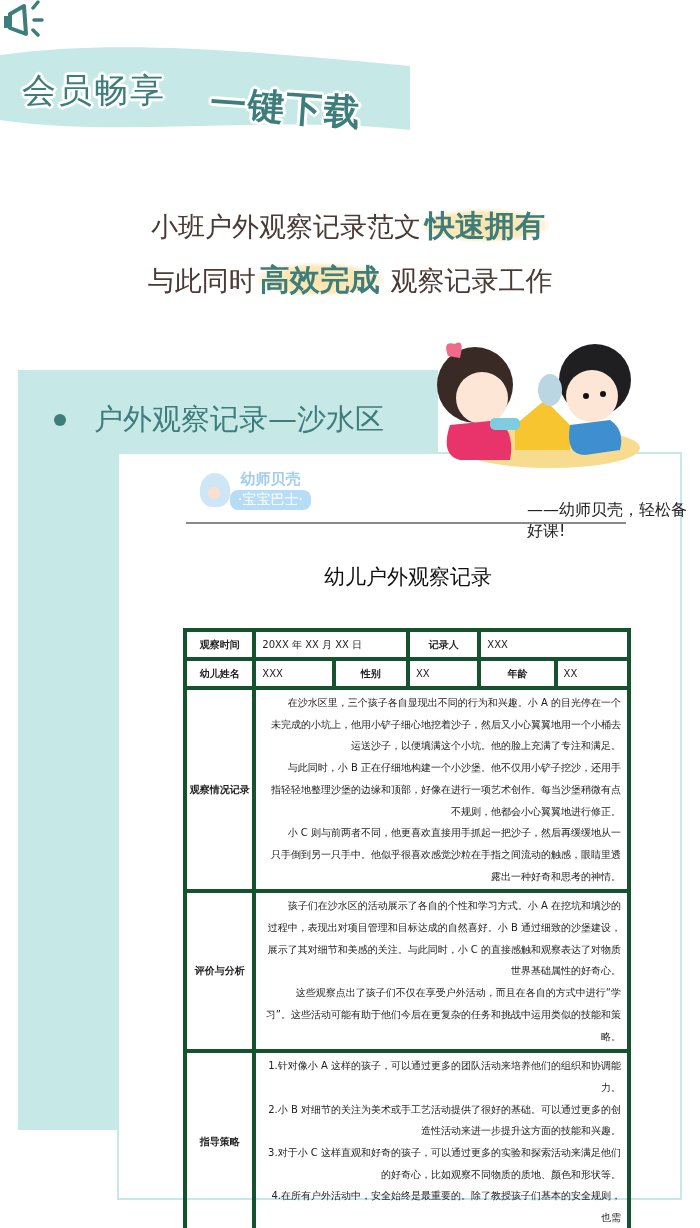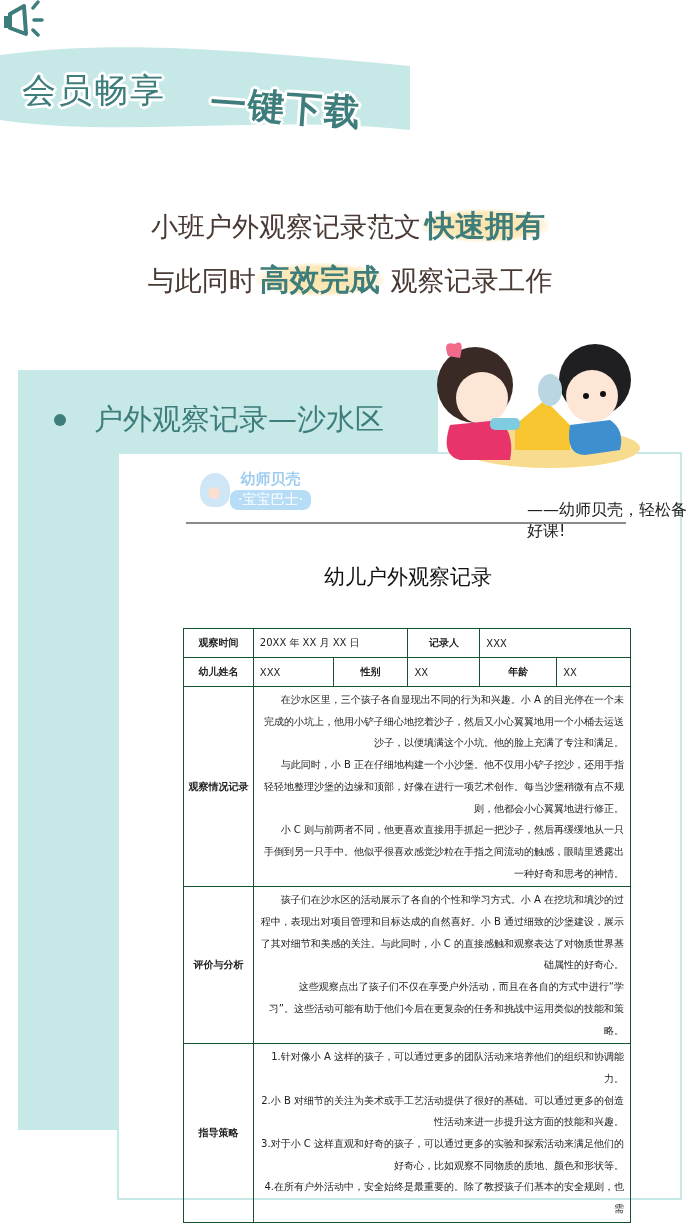--- a/index.html
+++ b/index.html
@@ -33,21 +33,21 @@
   .logo-icon::after { content: ""; position: absolute; left: 8px; top: 14px; width: 12px; height: 12px; border-radius: 50%; background: #fbe0d0; }
   .logo-text { display: flex; flex-direction: column; align-items: center; }
   .logo-name { font-size: 15px; font-weight: bold; color: #9fcdf0; }
   .logo-sub { font-size: 14px; color: #fff; background: #b7dcf5; border-radius: 8px; padding: 1px 8px; margin-top: 1px; }
   .slogan { position: absolute; left: 480px; top: 500px; font-size: 16px; color: #222; margin-left: 47px; }
   .doc-rule { position: absolute; left: 186px; top: 522px; width: 440px; height: 2px; background: #8a8a8a; }
   .doc-title { position: absolute; left: 0; width: 816px; top: 563px; text-align: center; font-size: 21px; color: #111; }
 
   
   table.rec { position: absolute; left: 183px; top: 628px; width: 448px; border-collapse: collapse; font-size: 10px; color: #222; }
-  table.rec td { border: 1px solid #14532d; vertical-align: middle; }
+  table.rec td { border: 4px solid #14532d; vertical-align: middle; }
   .lbl { font-weight: bold; text-align: center; width: 70px; }
   .hrow td { height: 29px; padding: 0 6px; }
   .para { line-height: 21.7px; padding: 2px 6px; }
   .para p { text-indent: 2em; text-align: right; }
   .para p.noind { text-indent: 0; }
 
   
   .kids { position: absolute; left: 420px; top: 330px; width: 220px; height: 140px; }
 </style>
 </head>

